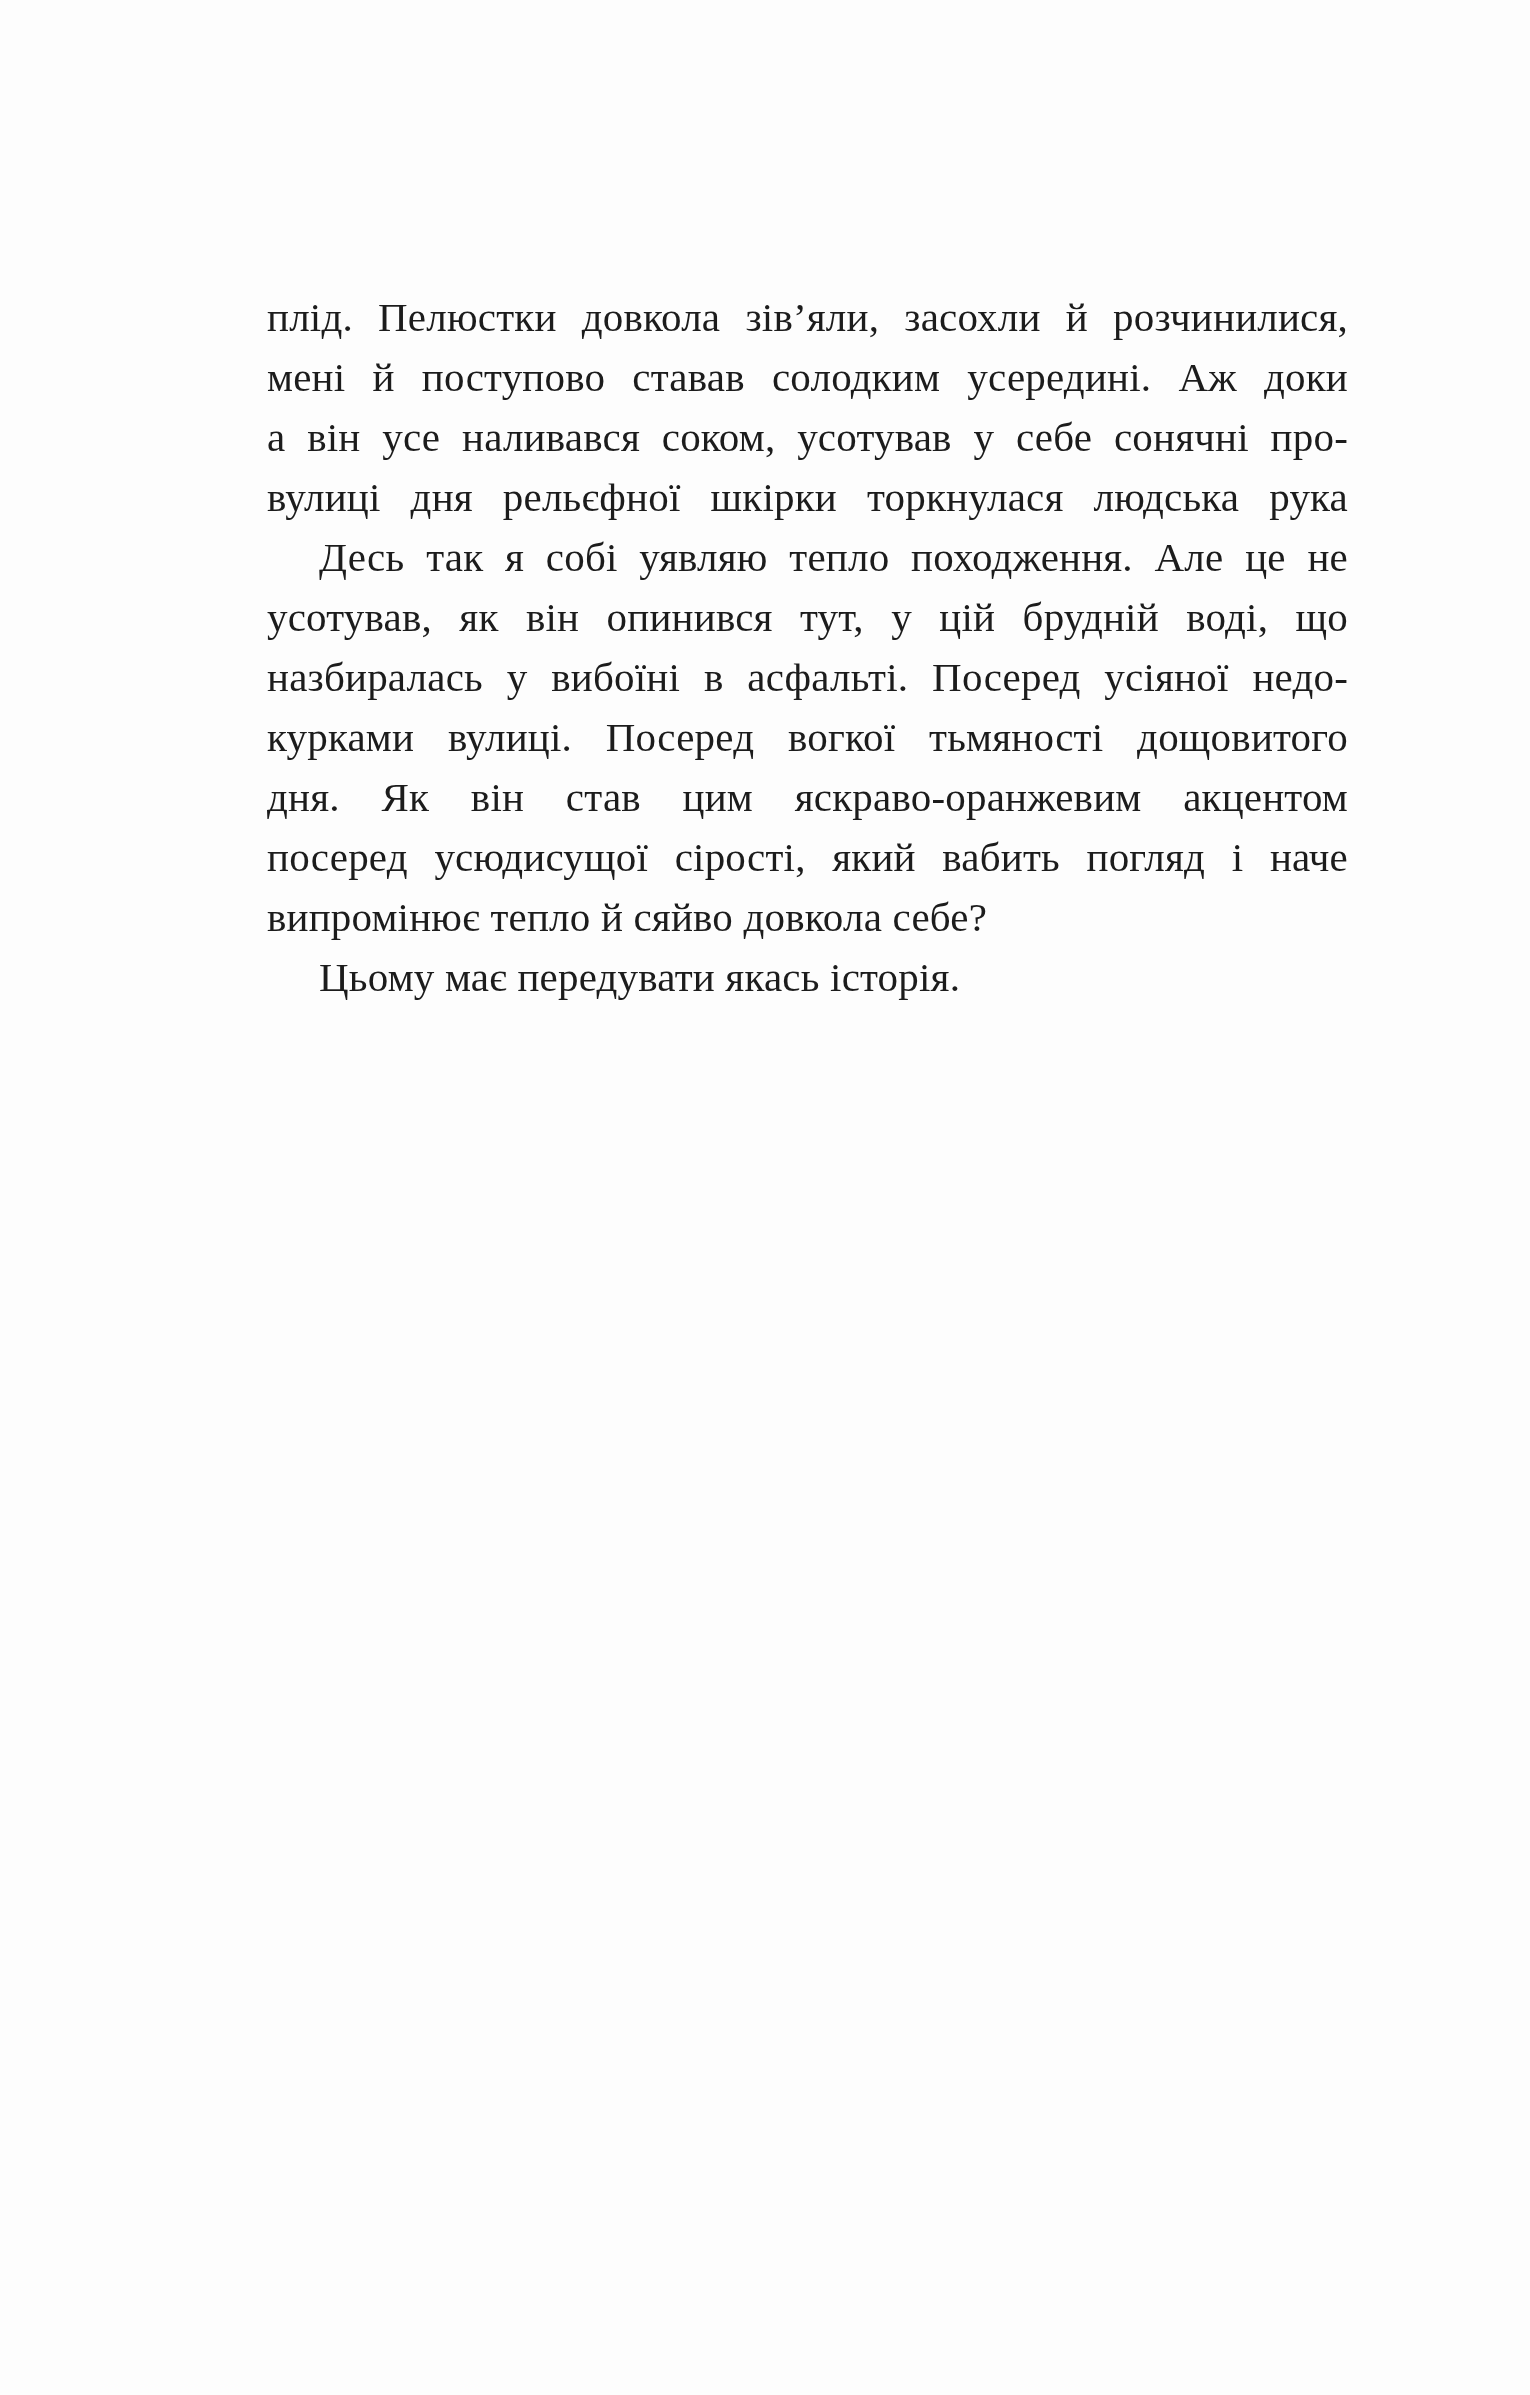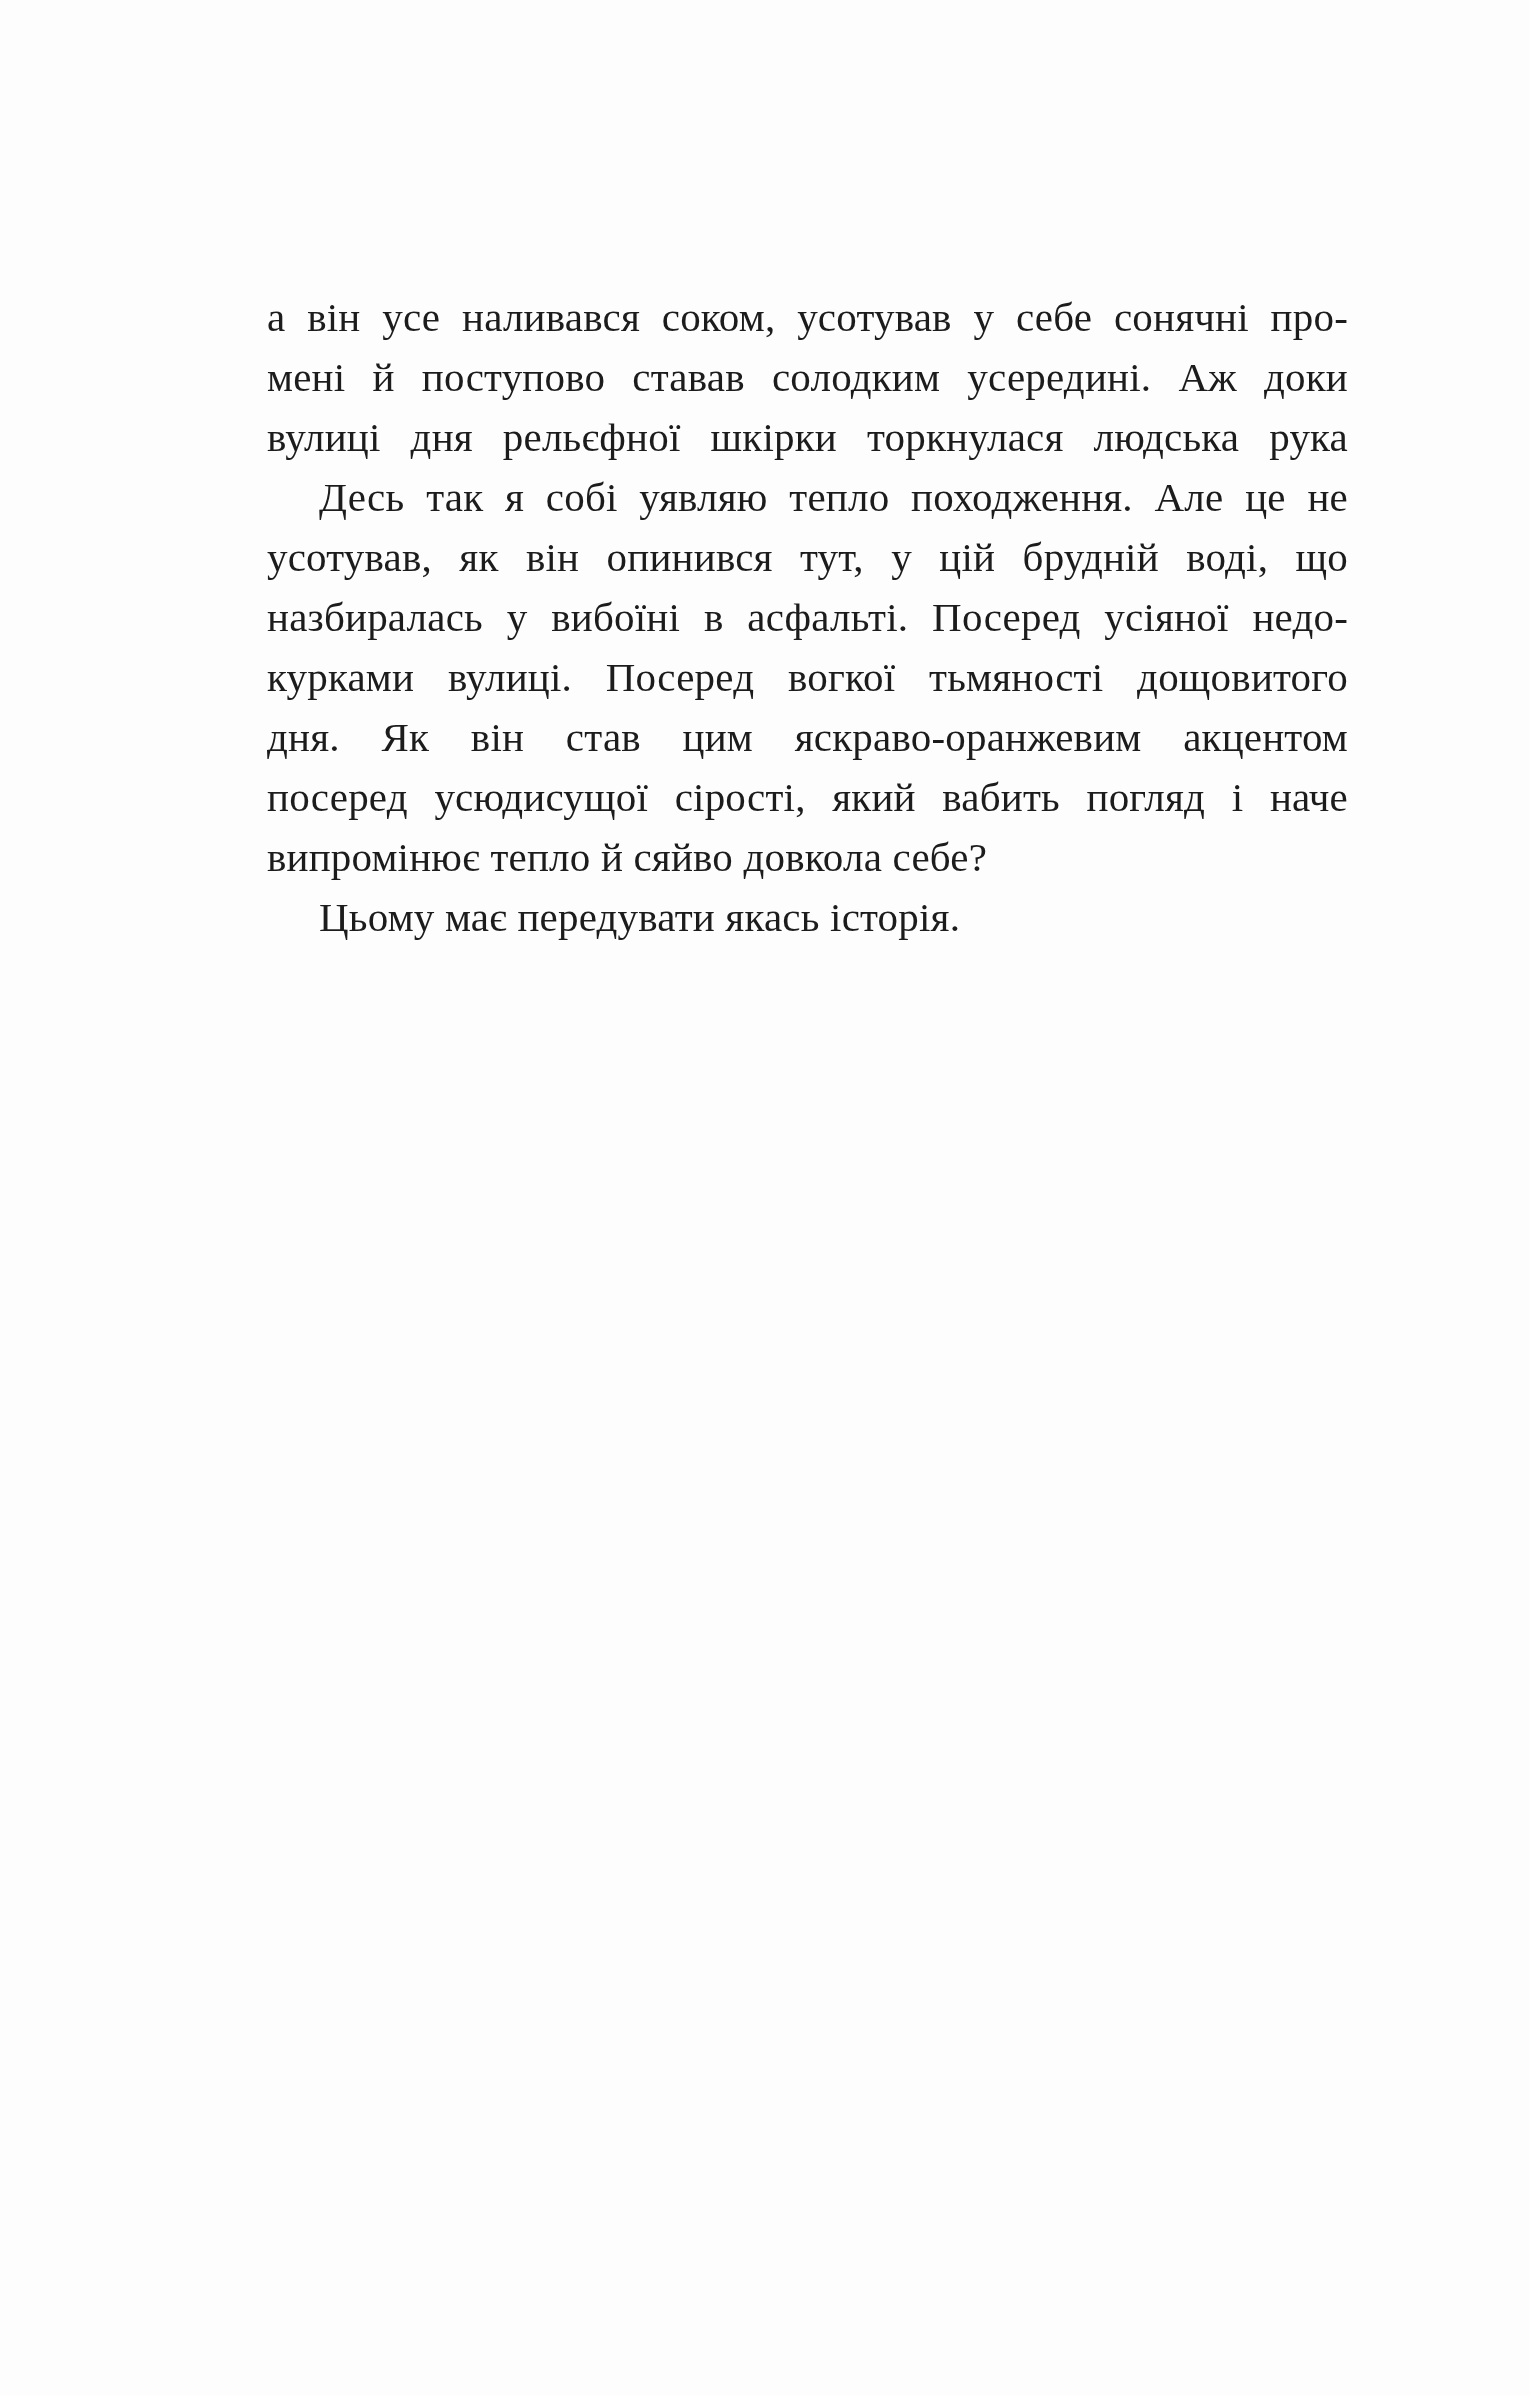--- a/index.html
+++ b/index.html
@@ -46,22 +46,23 @@
   .line.last {
     text-align-last: left;
   }
 </style>
 </head>
 <body>
 
 <div class="page">
   <div class="text-block" id="text-block">
       <div class="paragraph">
+        <div class="line">плід. Пелюстки довкола зів’яли, засохли й розчинилися,</div>
+        <div class="line">мені й поступово ставав солодким усередині. Аж доки</div>
         <div class="line">а він усе наливався соком, усотував у себе сонячні про-</div>
-        <div class="line">мені й поступово ставав солодким усередині. Аж доки</div>
         <div class="line">вулиці дня рельєфної шкірки торкнулася людська рука</div>
       </div>
       <div class="paragraph indent">
         <div class="line">Десь так я собі уявляю тепло походження. Але це не</div>
         <div class="line">усотував, як він опинився тут, у цій брудній воді, що</div>
         <div class="line">назбиралась у вибоїні в асфальті. Посеред усіяної недо-</div>
         <div class="line">курками вулиці. Посеред вогкої тьмяності дощовитого</div>
         <div class="line">дня. Як він став цим яскраво-оранжевим акцентом</div>
         <div class="line">посеред усюдисущої сірості, який вабить погляд і наче</div>
         <div class="line last">випромінює тепло й сяйво довкола себе?</div>

